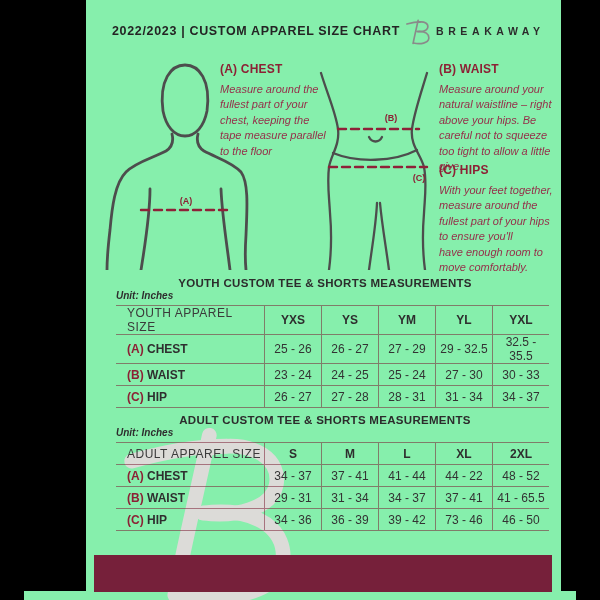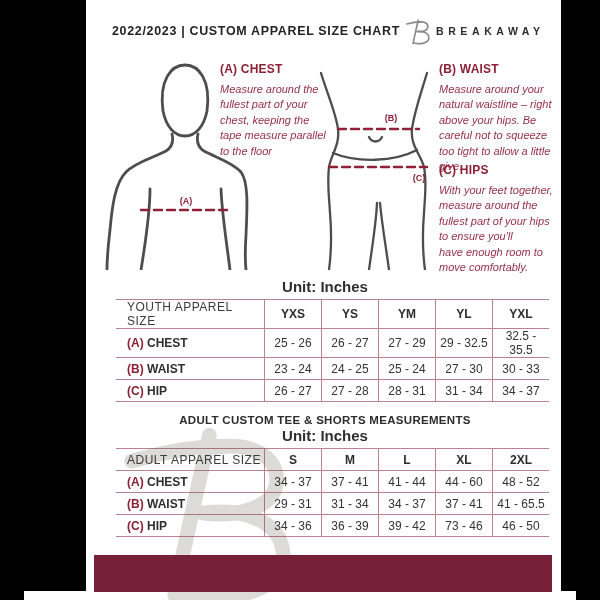--- a/index.html
+++ b/index.html
@@ -1,16 +1,16 @@
 <!DOCTYPE html>
 <html><head>
 <meta charset="utf-8">
 <style>
   html,body{margin:0;padding:0;background:#000;}
-  .stage{position:relative;width:552px;height:600px;margin:0 auto;background:#ffffff;
+  .stage{position:relative;width:552px;height:600px;margin:0 auto;background:#86efac;
          font-family:"Liberation Sans",sans-serif;overflow:hidden;}
   .black-bar{position:absolute;top:0;height:591px;background:#000;}
   .black-bar.left{left:0;width:62px;}
   .black-bar.right{left:537px;width:63px;}
 
   
   .doc-title{position:absolute;left:88px;top:23px;font-size:13px;font-weight:700;
              letter-spacing:.7px;color:#242424;white-space:nowrap;transform:scaleX(.96);transform-origin:left;}
   .logo{position:absolute;left:381px;top:17px;width:25px;height:29px;}
   .brand{position:absolute;left:412px;top:25px;font-size:10.5px;font-weight:700;
@@ -28,21 +28,21 @@
   .instr p{margin:0;font-size:11px;font-style:italic;color:#95304a;line-height:1.4;
            white-space:pre-line;font-weight:400;}
 
   
   .watermark{position:absolute;left:86px;top:418px;width:190px;height:190px;opacity:1;}
   .watermark path{fill:none;stroke:#dcdbd8;stroke-width:3.4;stroke-linecap:round;}
 
   
   .tbl-block{position:absolute;width:418px;}
   .tbl-title{text-align:center;font-size:11.5px;font-weight:700;color:#2c2c2c;letter-spacing:.3px;}
-  .tbl-unit{text-align:center;font-size:15px;font-weight:600;color:#2e2e2e;margin-top:1px;}
+  .tbl-unit{text-align:left;font-size:10px;font-style:italic;font-weight:600;color:#2e2e2e;margin-top:1px;}
   table{width:418px;border-collapse:collapse;table-layout:fixed;margin-top:4px;}
   tr{border-top:1.5px solid rgba(124,30,52,.55);}
   tbody tr:last-child{border-bottom:1.5px solid rgba(124,30,52,.55);}
   th,td{height:21px;padding:0;font-size:12px;color:#333;text-align:center;font-weight:500;}
   .size-col{border-left:1.5px solid rgba(124,30,52,.55);width:56px;}
   .label-col{width:137px;text-align:left;padding-left:11px;}
   thead .label-col{font-weight:400;letter-spacing:.5px;color:#3b3b3b;}
   thead .size-col{font-weight:700;color:#2e2e2e;}
   tbody .label-col{font-weight:600;color:#2f2f2f;}
   .pfx{color:#8c2135;font-weight:700;}
@@ -110,20 +110,21 @@
   </div>
 
   <svg class="watermark" viewBox="0 0 40 44">
     <path d="M 3 10 C 10 8, 18 6.5, 25 6.5"></path>
     <path d="M 21 4 C 18 18, 15 30, 13 41"></path>
     <path d="M 21 7 C 32 5, 37.5 10, 36.5 15.5 C 35.5 21, 27 23, 19.5 22"></path>
     <path d="M 19.5 22 C 33 20.5, 39 26.5, 38 33.5 C 37 40.5, 25 43, 13.5 40.5"></path>
   </svg>
 
   <div class="tbl-block" style="left:92px;top:277px;">
+    <div class="tbl-title">YOUTH CUSTOM TEE &amp; SHORTS MEASUREMENTS</div>
     <div class="tbl-unit">Unit: Inches</div>
     <table>
         <thead>
           <tr>
             <th class="label-col">YOUTH APPAREL SIZE</th>
             <th class="size-col">YXS</th>
             <th class="size-col">YS</th>
             <th class="size-col">YM</th>
             <th class="size-col">YL</th>
             <th class="size-col">YXL</th>
@@ -171,21 +172,21 @@
             <th class="size-col">XL</th>
             <th class="size-col">2XL</th>
           </tr>
         </thead>
         <tbody>
           <tr>
             <td class="label-col"><span class="pfx">(A)</span> CHEST</td>
             <td class="size-col">34 - 37</td>
             <td class="size-col">37 - 41</td>
             <td class="size-col">41 - 44</td>
-            <td class="size-col">44 - 60</td>
+            <td class="size-col">44 - 22</td>
             <td class="size-col">48 - 52</td>
           </tr>
           <tr>
             <td class="label-col"><span class="pfx">(B)</span> WAIST</td>
             <td class="size-col">29 - 31</td>
             <td class="size-col">31 - 34</td>
             <td class="size-col">34 - 37</td>
             <td class="size-col">37 - 41</td>
             <td class="size-col">41 - 65.5</td>
           </tr>

